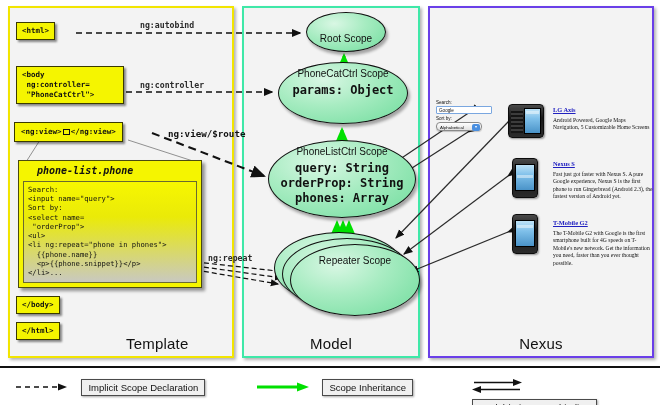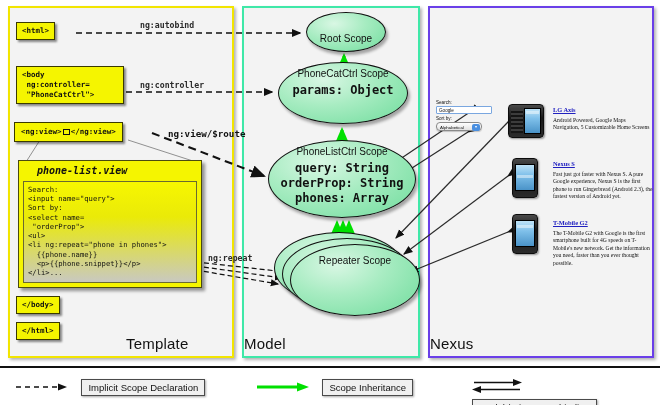--- a/index.html
+++ b/index.html
@@ -24,21 +24,21 @@
   }
   #col-template { left: 8px;   top: 6px; width: 226px; height: 352px;
                   border-color: #f2e500; background: #f3f3f3; }
   #col-model    { left: 242px; top: 6px; width: 178px; height: 352px;
                   border-color: #3fe8a8; background: #f3f3f3; }
   #col-view     { left: 428px; top: 6px; width: 226px; height: 352px;
                   border-color: #6a3fe8; background: #f3f3f3; }
 
   .col-label {
     position: absolute; bottom: 4px; left: 0; width: 100%;
-    font-size: 15px; color: #111;
+    text-align: center; font-size: 15px; color: #111;
     letter-spacing: .2px;
   }
   #col-template .col-label { text-align: left; padding-left: 116px; }
 
   
   .ybox {
     position: absolute;
     background: #f5f500;
     border: 1px solid #3a3a00;
     box-shadow: 2px 2px 2px rgba(0,0,0,0.45);
@@ -288,21 +288,21 @@
   </svg>
 
   <div class="ybox" id="box-html">&lt;html&gt;</div>
   <div class="ybox" id="box-body">&lt;body
  ng:controller=
  "PhoneCatCtrl"&gt;</div>
 
   <div class="ybox" id="box-ngview"><span>&lt;ng:view&gt;</span><span class="ngview-sq"></span><span>&lt;/ng:view&gt;</span></div>
 
   <div id="note-phonelist">
-    <div id="note-title">phone-list.view</div>
+    <div id="note-title">phone-list.phone</div>
     <div id="note-code">Search:
 &lt;input name="query"&gt;
 Sort by:
 &lt;select name=
  "orderProp"&gt;
 &lt;ul&gt;
 &lt;li ng:repeat="phone in phones"&gt;
   {{phone.name}}
   &lt;p&gt;{{phone.snippet}}&lt;/p&gt;
 &lt;/li&gt;...</div>

